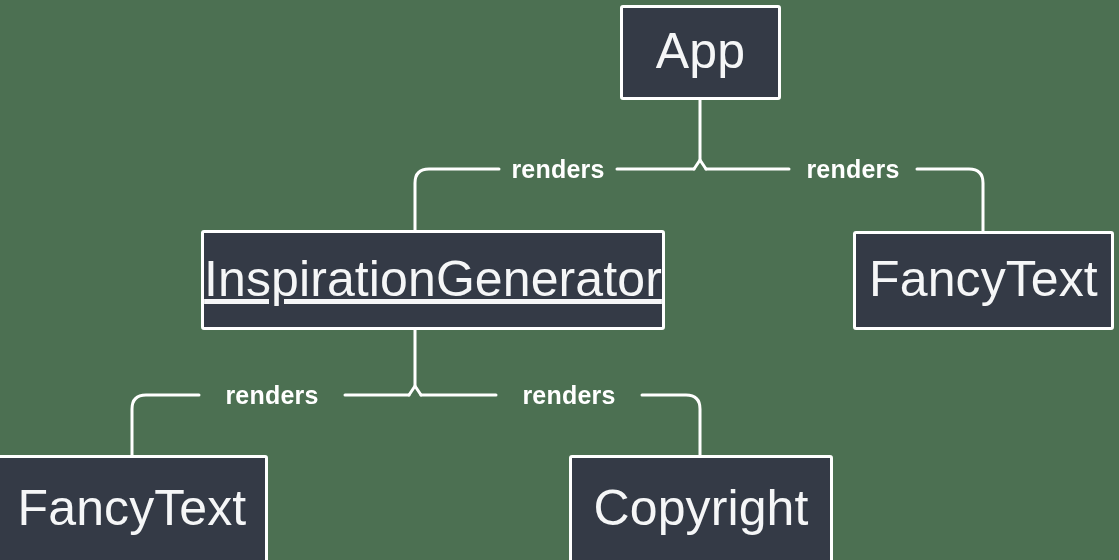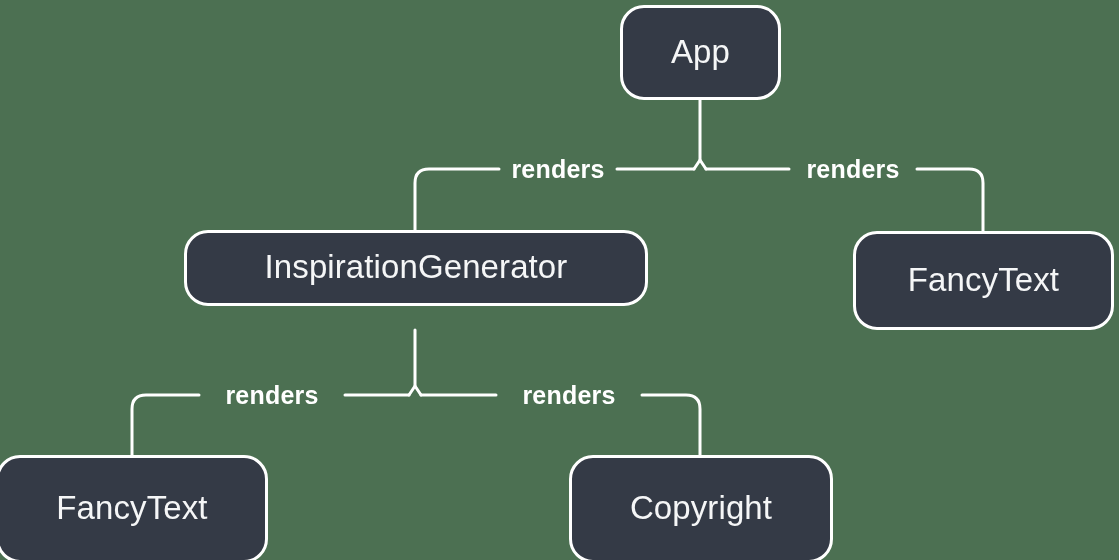--- a/index.html
+++ b/index.html
@@ -34,38 +34,38 @@
     stroke-width: 3;
     stroke-linecap: round;
     stroke-linejoin: round;
   }
   
   .node {
     position: absolute;
     box-sizing: border-box;
     background: #343a46;
     border: 3px solid #ffffff;
-    border-radius: 24px;
+    border-radius: 3px;
     color: #f5f6f7;
     display: flex;
     align-items: center;
     justify-content: center;
-    font-size: 33px;
+    font-size: 50px;
     font-weight: 400;
     letter-spacing: 0.1px;
     white-space: nowrap;
     line-height: 1;
   }
   .node-label {
     display: block;
     padding-bottom: 3px;
   }
   
   #node-app          { left: 620px; top: 5px;   width: 161px; height: 95px; }
-  #node-inspiration  { left: 184px; top: 230px; width: 464px; height: 76px; }
+  #node-inspiration  { left: 201px; top: 230px; width: 464px; height: 100px; text-decoration: underline; }
   #node-fancytext-right { left: 853px; top: 231px; width: 261px; height: 99px; }
   #node-fancytext-left  { left: -4px; top: 455px; width: 272px; height: 108px; }
   #node-copyright    { left: 569px; top: 455px; width: 264px; height: 108px; }
   
   .edge-label {
     position: absolute;
     color: #ffffff;
     font-size: 25px;
     font-weight: 700;
     letter-spacing: 0.2px;

